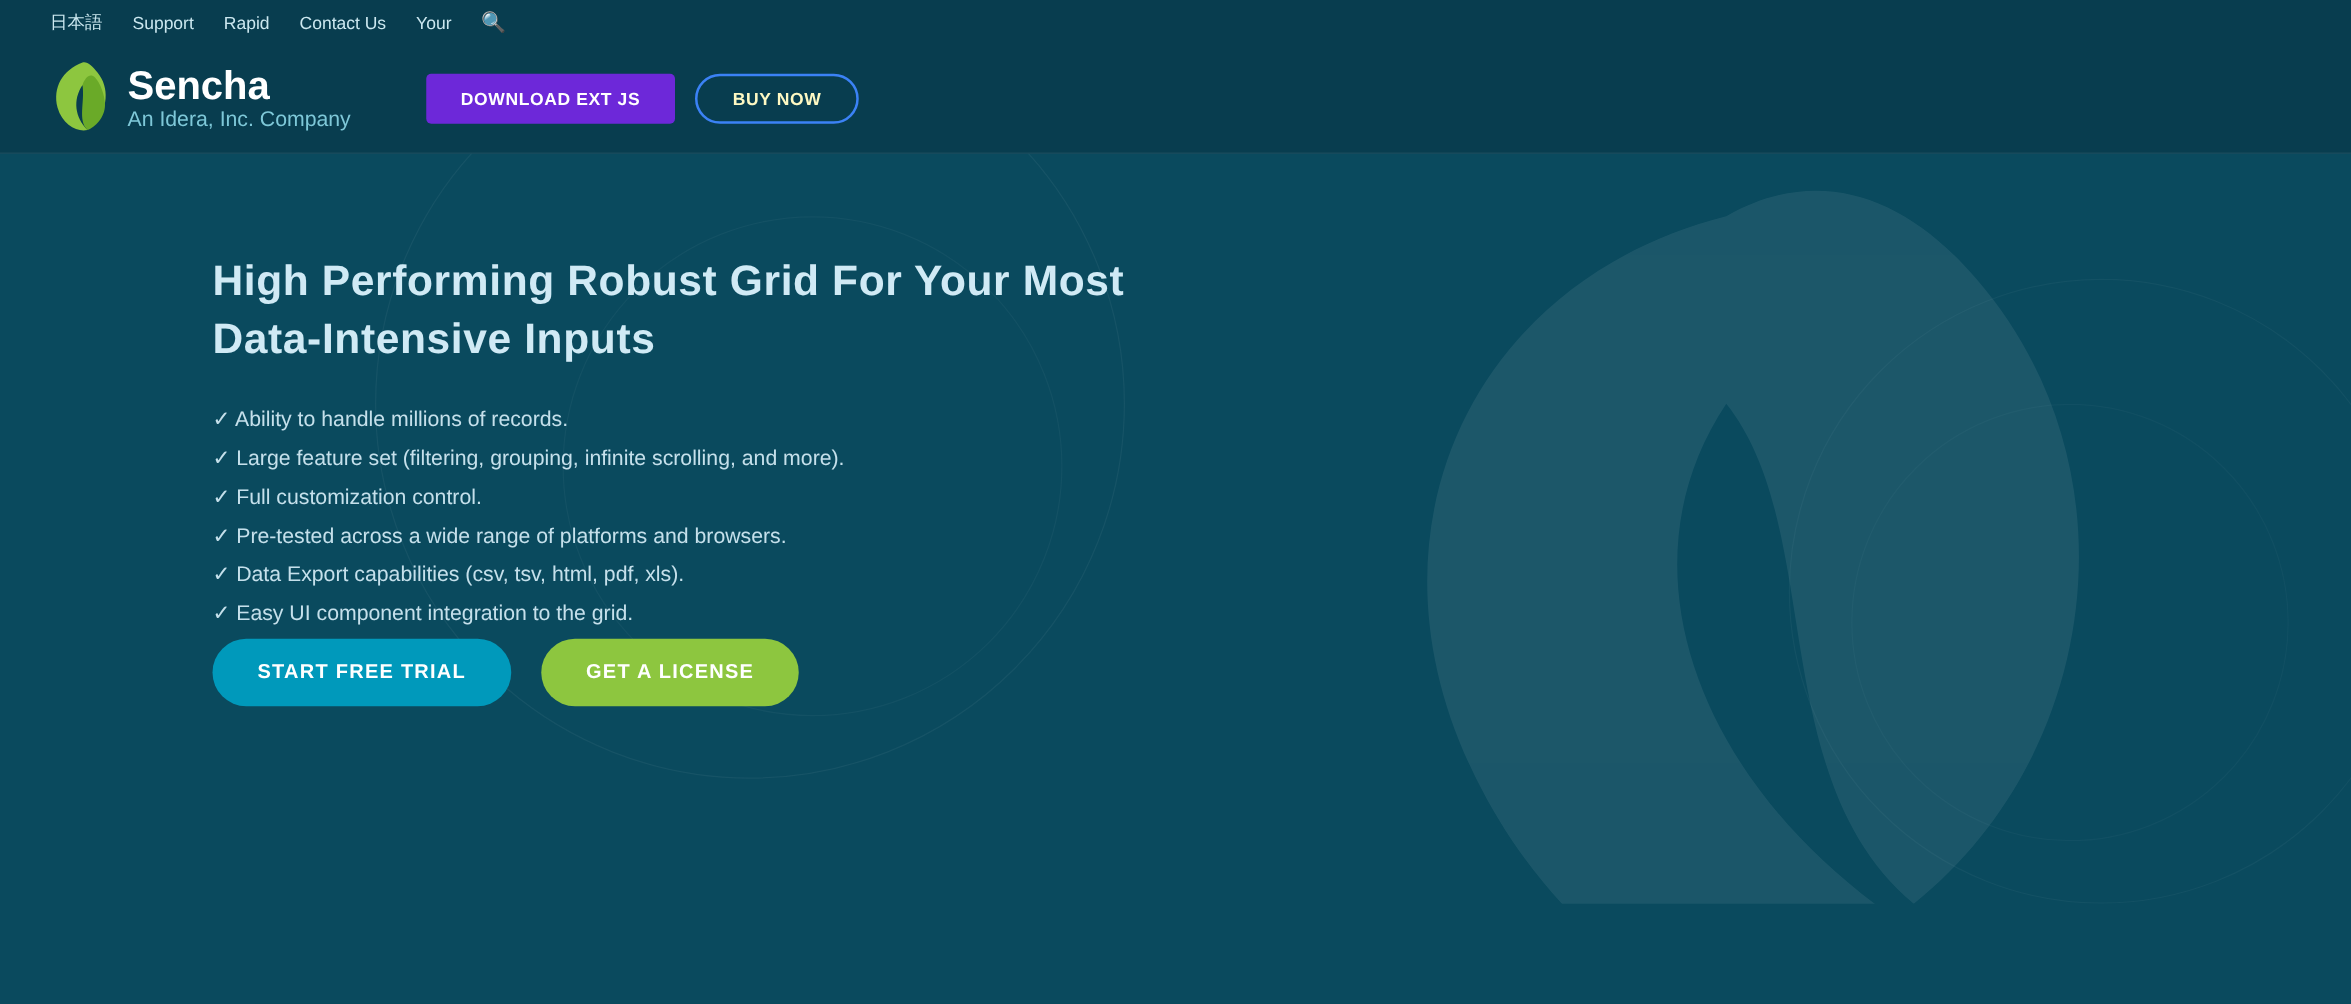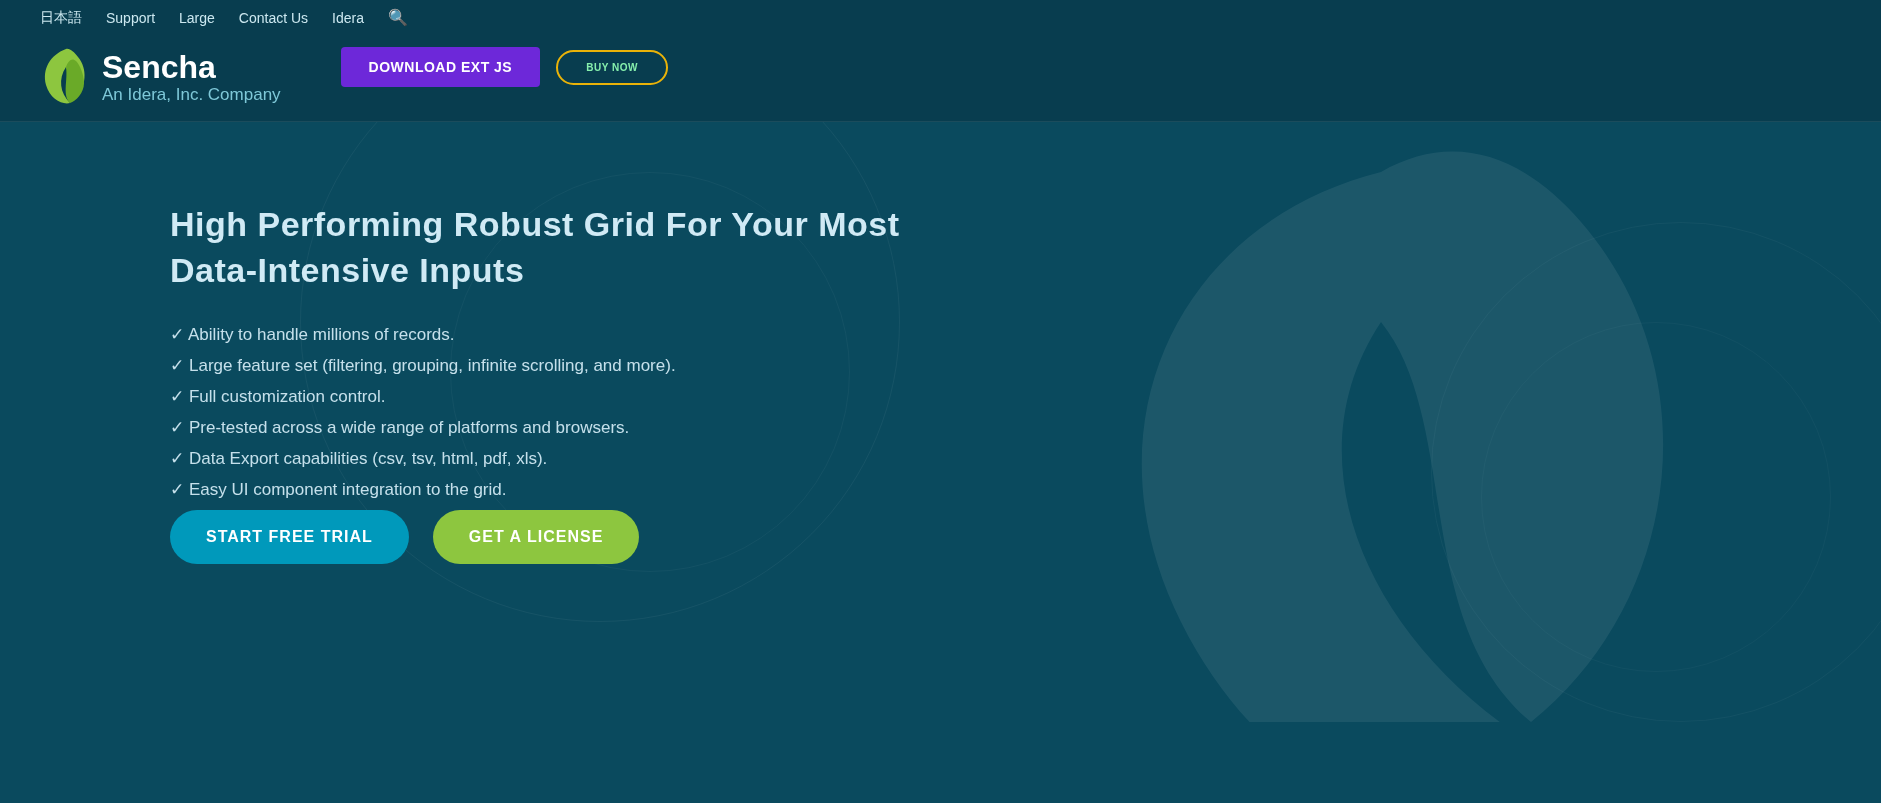--- a/index.html
+++ b/index.html
@@ -30,21 +30,21 @@
     }
     .search-icon-top {
       color: #cce8f0;
       font-size: 16px;
       cursor: pointer;
     }
 
     
     .main-nav {
       display: flex;
-      align-items: flex-start;
+      align-items: center;
       padding: 12px 40px;
       background-color: #083d4f;
       border-bottom: 1px solid rgba(255,255,255,0.08);
       gap: 0;
     }
 
     .logo-area {
       display: flex;
       align-items: center;
       gap: 10px;
@@ -100,25 +100,25 @@
       border-radius: 4px;
       font-size: 14px;
       font-weight: bold;
       cursor: pointer;
       letter-spacing: 0.5px;
       text-transform: uppercase;
     }
 
     .btn-buy {
       background-color: transparent;
-      color: #86efac;
-      border: 2px solid #eab308;
+      color: #fef9c3;
+      border: 2px solid #3b82f6;
       padding: 10px 28px;
       border-radius: 30px;
-      font-size: 10px;
+      font-size: 14px;
       font-weight: bold;
       cursor: pointer;
       letter-spacing: 0.5px;
       text-transform: uppercase;
     }
 
     
     .hero {
       position: relative;
       padding: 80px 40px 60px 170px;
@@ -229,23 +229,23 @@
       letter-spacing: 1px;
       text-transform: uppercase;
     }
   </style>
 </head>
 <body>
 
 <div class="top-bar">
   <a>日本語</a>
   <a>Support</a>
-  <a>Large</a>
+  <a>Rapid</a>
   <a>Contact Us</a>
-  <a>Idera</a>
+  <a>Your</a>
   <span class="search-icon-top">🔍</span>
 </div>
 
 <nav class="main-nav">
   <a class="logo-area" href="#">
 
     <svg class="logo-leaf" viewBox="0 0 52 62" xmlns="http://www.w3.org/2000/svg">
       <path d="M26 2 C10 8, 2 22, 6 38 C10 52, 22 58, 30 56 C20 46, 18 32, 26 20 C30 28, 28 42, 36 50 C46 40, 48 22, 38 10 C34 5, 30 1, 26 2Z" fill="#8dc63f"></path>
       <path d="M26 20 C28 34, 22 48, 30 56 C36 54, 44 46, 44 36 C44 28, 40 18, 36 14 C32 10, 28 14, 26 20Z" fill="#6aaa28"></path>
     </svg>

